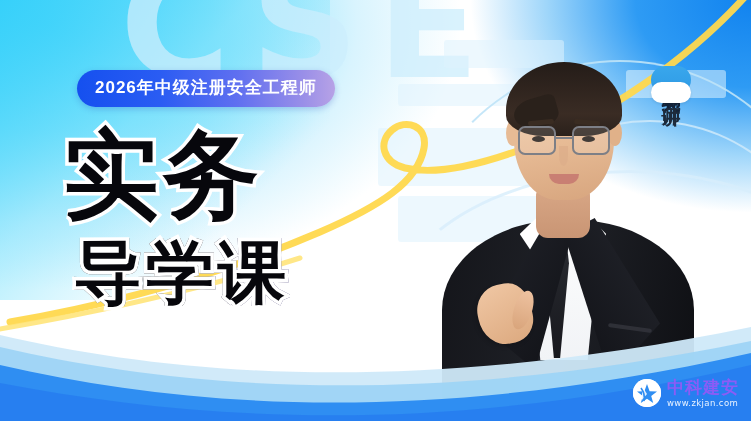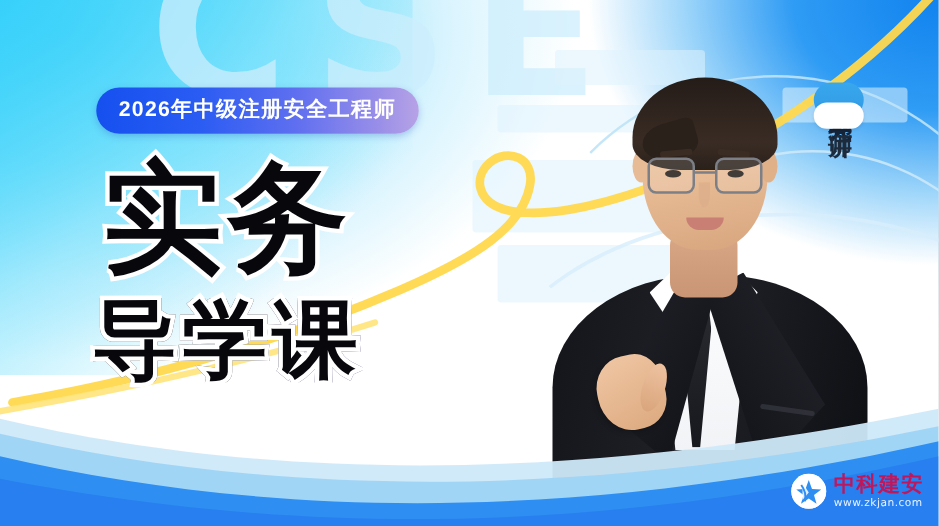--- a/index.html
+++ b/index.html
@@ -156,21 +156,21 @@
   }
 
   
   .h-main,.h-sub{
     position:absolute;white-space:nowrap;font-weight:900;
     color:#07070c;
     -webkit-text-stroke:7px #ffffff;
     paint-order:stroke fill;
     letter-spacing:4px;
   }
-  .h-main{left:82px;top:127px;font-size:96px;line-height:1;}
+  .h-main{left:63px;top:127px;font-size:96px;line-height:1;}
   .h-sub{left:74px;top:238px;font-size:68px;line-height:1;
     background:linear-gradient(90deg,#07070c 0%,#0a0a14 58%,#1b1347 82%,#241a5e 100%);
     -webkit-background-clip:text;background-clip:text;
   }
 
   
   .teacher{
     position:absolute;left:651px;top:66px;width:40px;
     display:flex;flex-direction:column;align-items:center;
   }
@@ -195,21 +195,21 @@
   
   .brand{
     position:absolute;right:12px;bottom:14px;
     display:flex;align-items:center;gap:6px;
   }
   .brand-mark{
     width:28px;height:28px;border-radius:50%;
     background:#ffffff;position:relative;flex:0 0 auto;
   }
   .brand-text{display:flex;flex-direction:column;line-height:1;}
-  .brand-cn{color:#be185d;font-size:17px;font-weight:700;letter-spacing:1px;}
+  .brand-cn{color:#8b5cf6;font-size:17px;font-weight:700;letter-spacing:1px;}
   .brand-url{color:#eaf3ff;font-size:8.5px;letter-spacing:.4px;margin-top:3px;
     font-family:"DejaVu Sans","Liberation Sans",sans-serif;}
 </style>
 </head>
 <body>
 
 <div class="banner">
 
   <div class="bg-base"></div>
   <div class="bg-tl-fade"></div>

